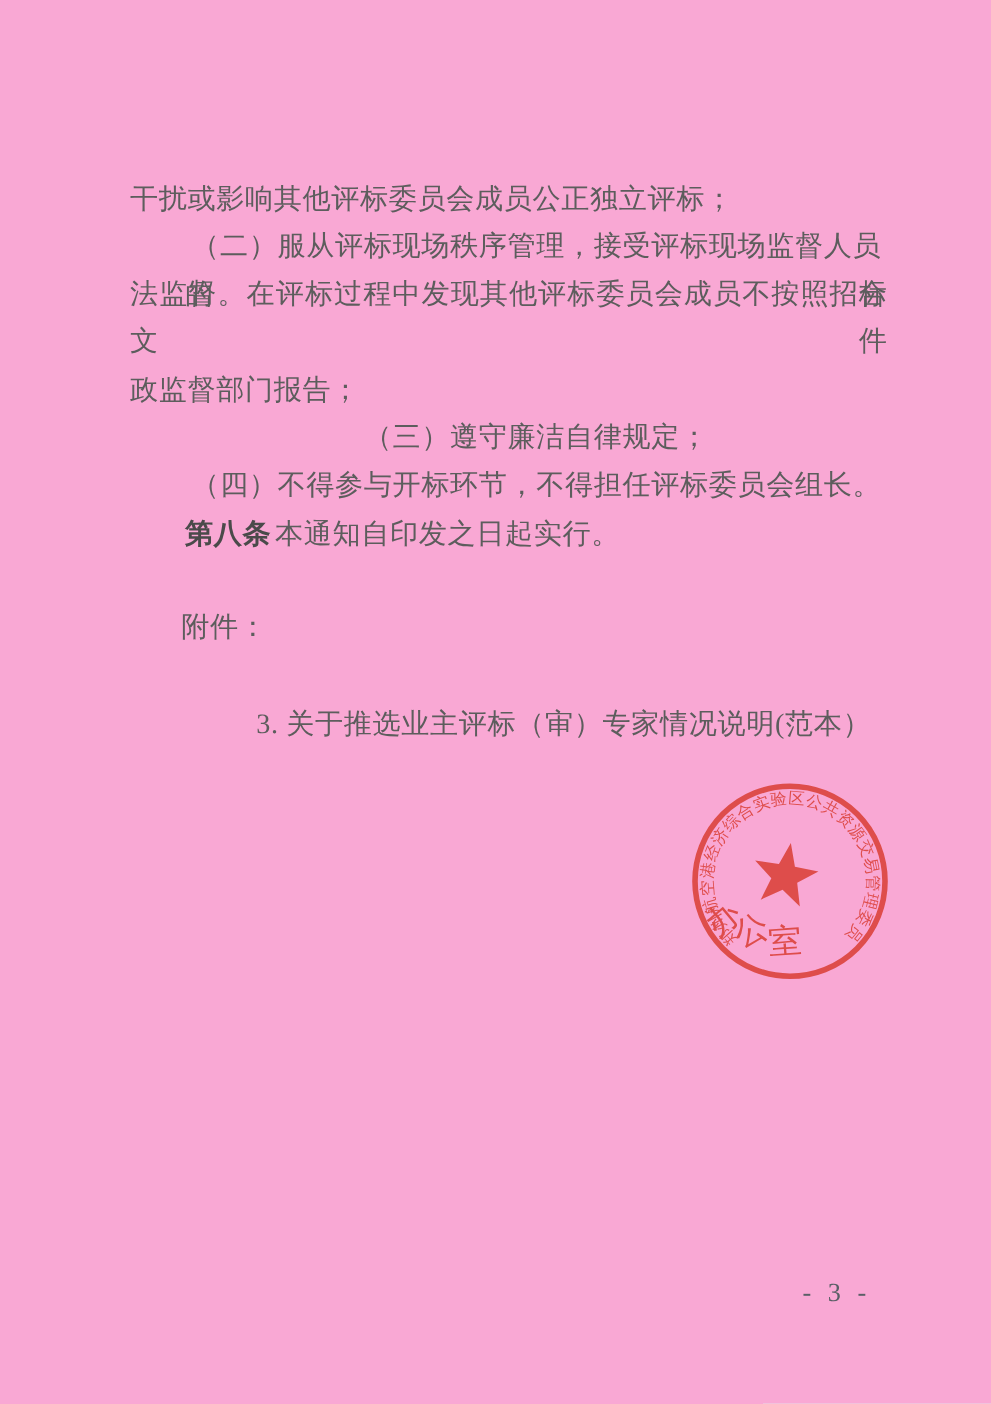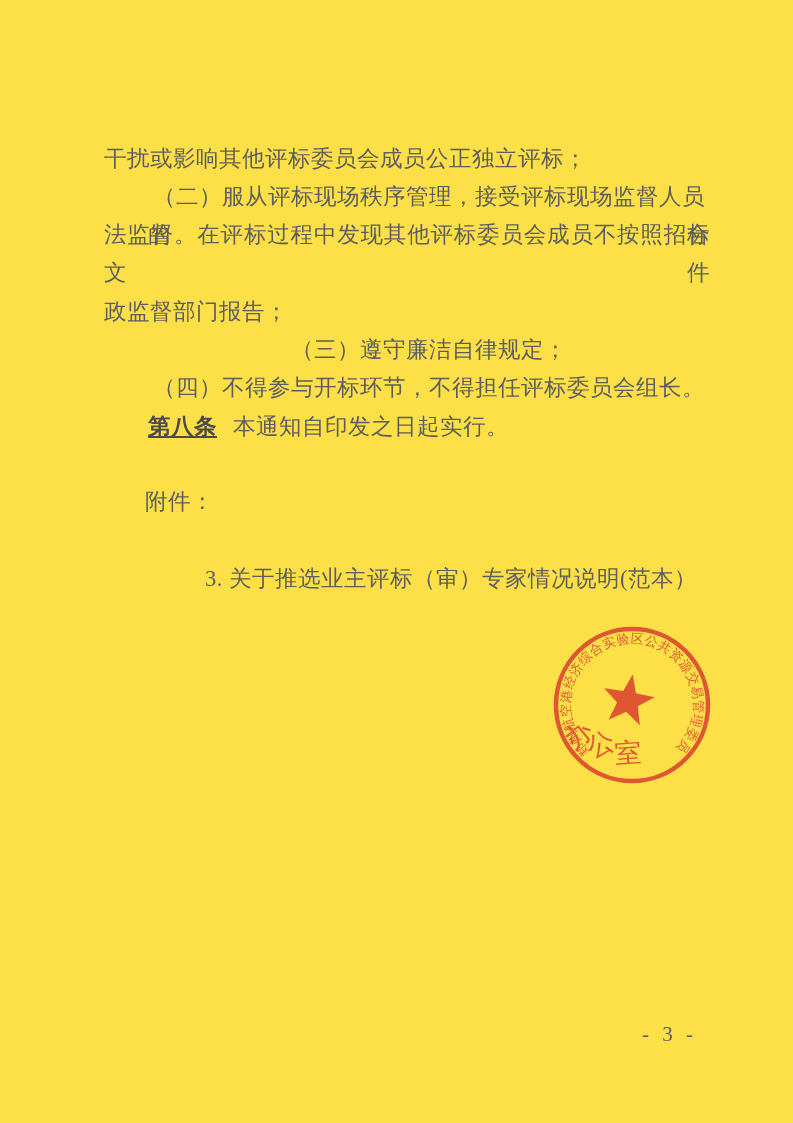--- a/index.html
+++ b/index.html
@@ -1,20 +1,20 @@
 <!DOCTYPE html>
 <html><head>
 <meta charset="utf-8">
 <style>
   html,body{margin:0;padding:0;background:#e8e8e8;}
   .page{
     position:relative;
     width:793px;height:1123px;
     margin:0 auto;
-    background:#fde047;
+    background:#f9a8d4;
     overflow:hidden;
     font-family:"Liberation Serif", serif;
   }
   .bodyline{
     position:absolute;
     left:104px;
     width:606px;
     font-size:22.5px;
     line-height:38px;
     color:#5d5d5d;
@@ -36,22 +36,21 @@
   .l3{top:216px;}
   .l4{top:255px;}
   .l5{top:293px;}
   .l6{top:331px;}
   .l7{top:369px;}
   .l8{top:408px;left:148px;width:auto;}
   .clause-label{
     font-family:"Liberation Sans", sans-serif;
     font-weight:bold;
     color:#4a4a4a;
-    margin-right:16px;
-    text-decoration:underline;
+    margin-right:3px;
   }
   .att-label{top:483px;left:145px;width:auto;}
   .att-1{top:483px;left:205px;width:auto;}
   .att-2{top:522px;left:205px;width:auto;}
   .att-3{top:560px;left:205px;width:auto;}
   .att-note{
     font-size:15px;
     letter-spacing:0;
     margin-left:2px;
   }

